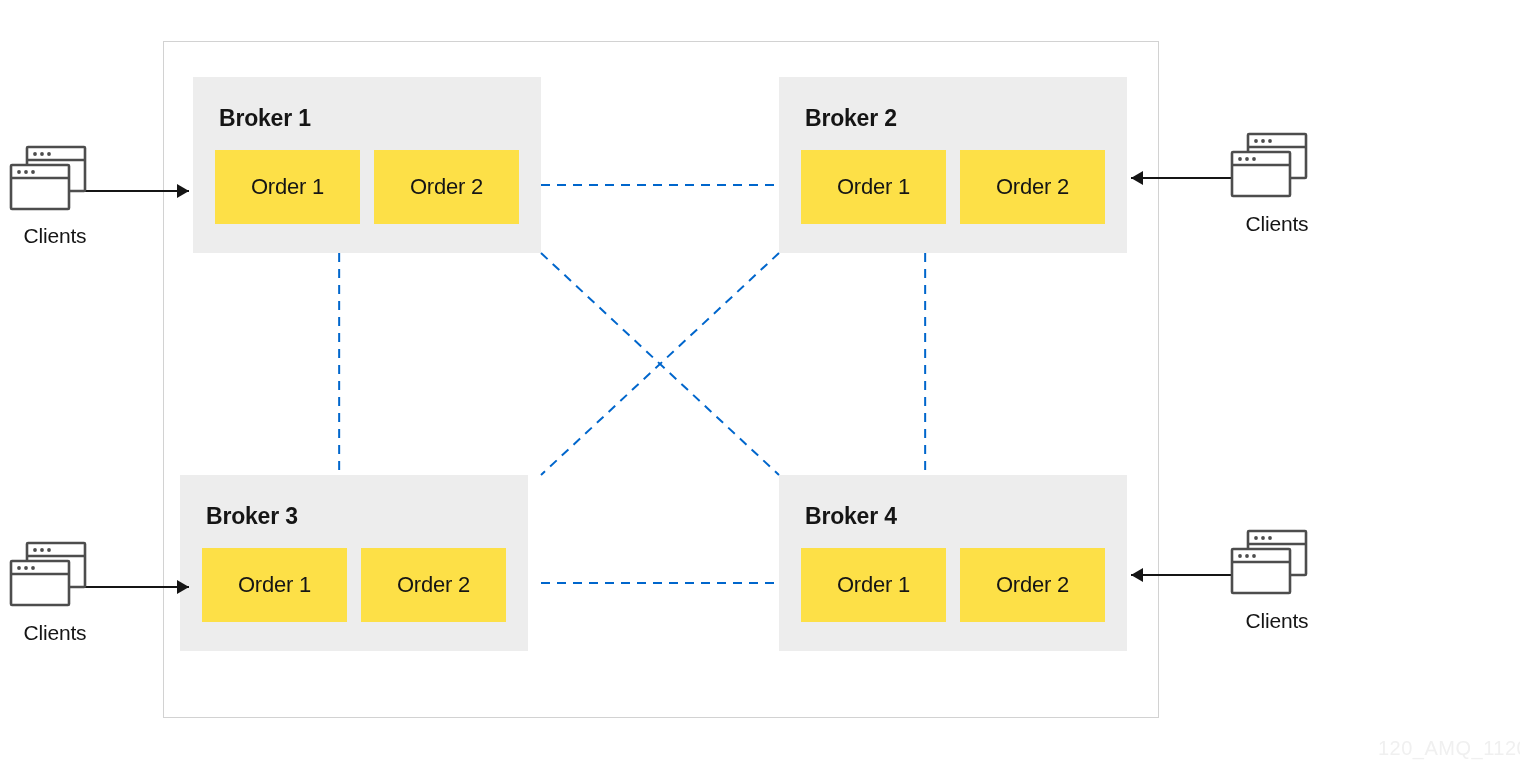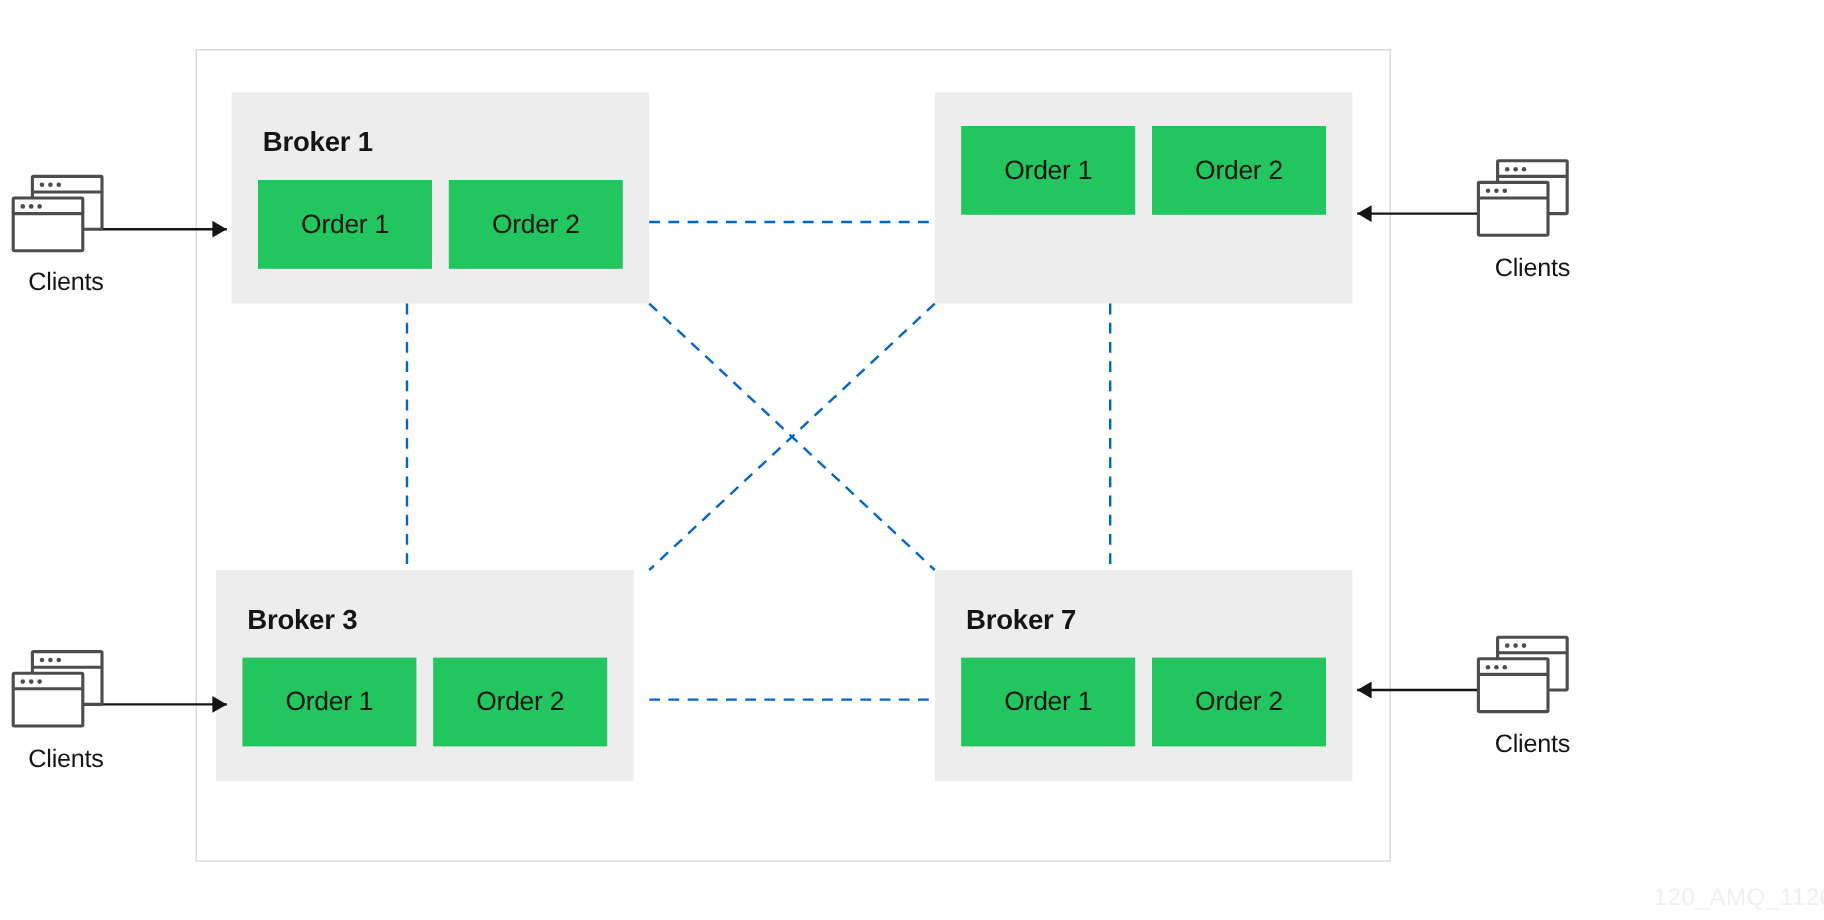--- a/index.html
+++ b/index.html
@@ -27,21 +27,21 @@
     font-weight: 700;
     font-size: 23px;
     margin: 0 0 18px 4px;
     letter-spacing: -0.2px;
   }
   .order-row {
     display: flex;
     gap: 14px;
   }
   .order {
-    background: #22c55e;
+    background: #fde047;
     font-size: 22px;
     padding: 24px 0;
     flex: 1 1 0;
     text-align: center;
     box-sizing: border-box;
     letter-spacing: -0.2px;
   }
   .client-label {
     position: absolute;
     font-size: 21px;
@@ -89,36 +89,37 @@
 
 <div class="broker" style="left: 193px; top: 77px; width: 348px; height: 176px;">
   <div class="broker-title">Broker 1</div>
   <div class="order-row">
     <div class="order">Order 1</div>
     <div class="order">Order 2</div>
   </div>
 </div>
 
 <div class="broker" style="left: 779px; top: 77px; width: 348px; height: 176px;">
+  <div class="broker-title">Broker 2</div>
   <div class="order-row">
     <div class="order">Order 1</div>
     <div class="order">Order 2</div>
   </div>
 </div>
 
 <div class="broker" style="left: 180px; top: 475px; width: 348px; height: 176px;">
   <div class="broker-title">Broker 3</div>
   <div class="order-row">
     <div class="order">Order 1</div>
     <div class="order">Order 2</div>
   </div>
 </div>
 
 <div class="broker" style="left: 779px; top: 475px; width: 348px; height: 176px;">
-  <div class="broker-title">Broker 7</div>
+  <div class="broker-title">Broker 4</div>
   <div class="order-row">
     <div class="order">Order 1</div>
     <div class="order">Order 2</div>
   </div>
 </div>
 
 <div class="client-label" style="left: 10px; top: 224px; width: 90px;">Clients</div>
 <div class="client-label" style="left: 1232px; top: 212px; width: 90px;">Clients</div>
 <div class="client-label" style="left: 10px; top: 621px; width: 90px;">Clients</div>
 <div class="client-label" style="left: 1232px; top: 609px; width: 90px;">Clients</div>

